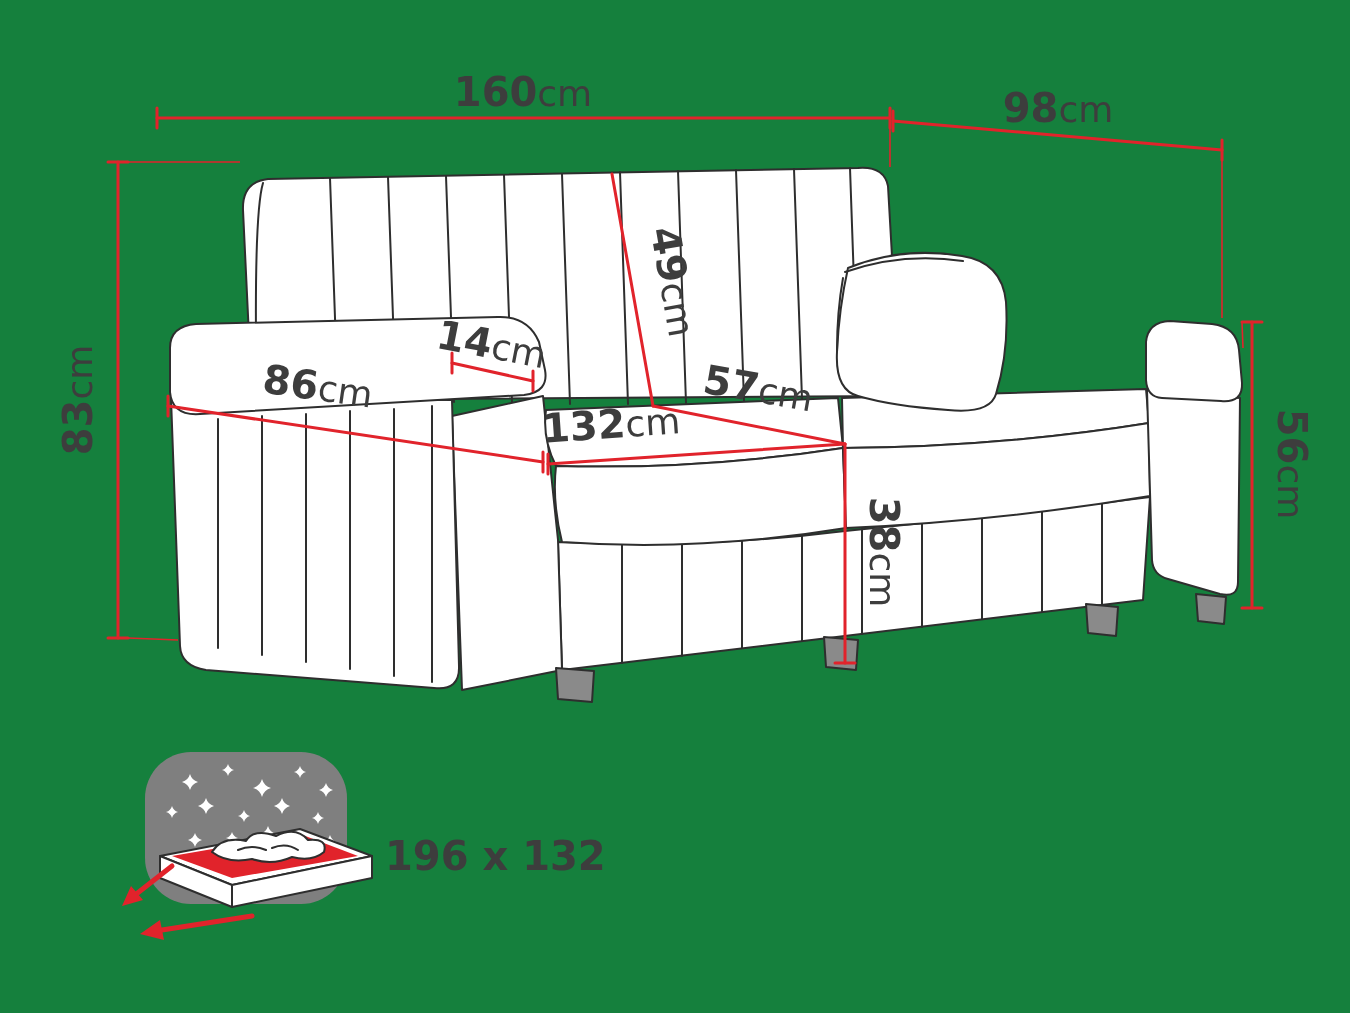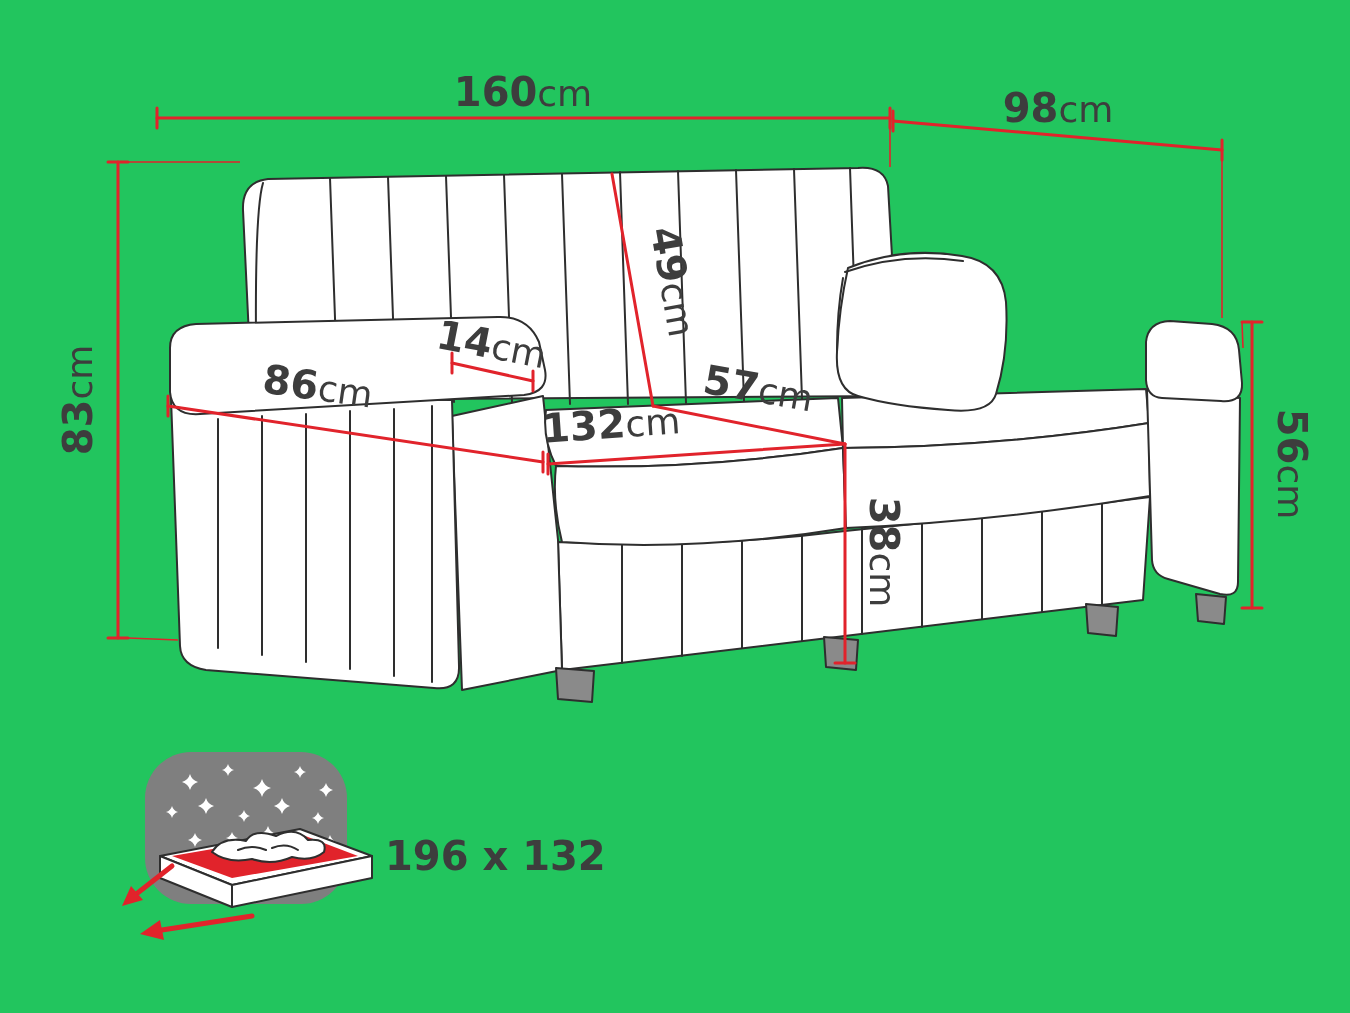--- a/index.html
+++ b/index.html
@@ -1,16 +1,16 @@
 <!DOCTYPE html>
 <html><head>
 <meta charset="utf-8">
 <style>
   html,body{margin:0;padding:0;background:#ffffff;}
-  .stage{width:1350px;height:1013px;position:relative;background:#22c55e;overflow:hidden;}
+  .stage{width:1350px;height:1013px;position:relative;background:#15803d;overflow:hidden;}
   svg{display:block;}
   .outline{fill:#ffffff;stroke:#2e2e2e;stroke-width:2;stroke-linejoin:round;stroke-linecap:round;}
   .line{fill:none;stroke:#2e2e2e;stroke-width:2;stroke-linecap:round;}
   .leg{fill:#8a8a8a;stroke:#2e2e2e;stroke-width:2;stroke-linejoin:round;}
   .dim{stroke:#e1232b;stroke-width:3;stroke-linecap:round;fill:none;}
   .dim-thin{stroke:#e1232b;stroke-width:1.6;fill:none;}
   .dim-num{font:700 40px "DejaVu Sans",sans-serif;fill:#3d3d3d;}
   .dim-unit{font:400 36px "DejaVu Sans",sans-serif;fill:#3d3d3d;}
   .size-label{font:700 40px "DejaVu Sans",sans-serif;fill:#3d3d3d;}
   .night{fill:#7f7f7f;}

